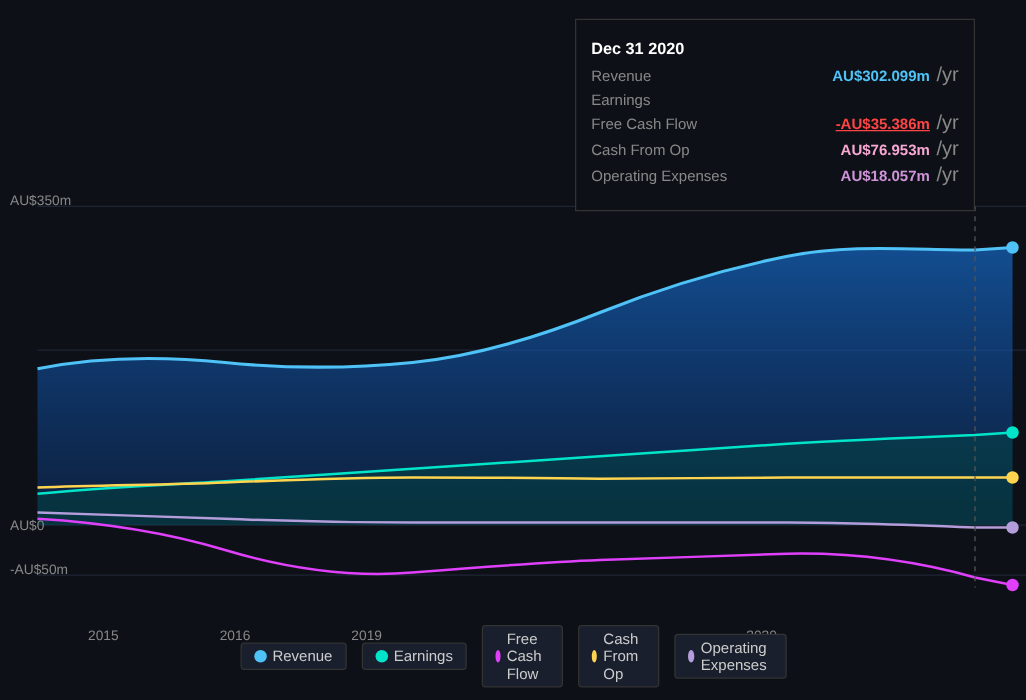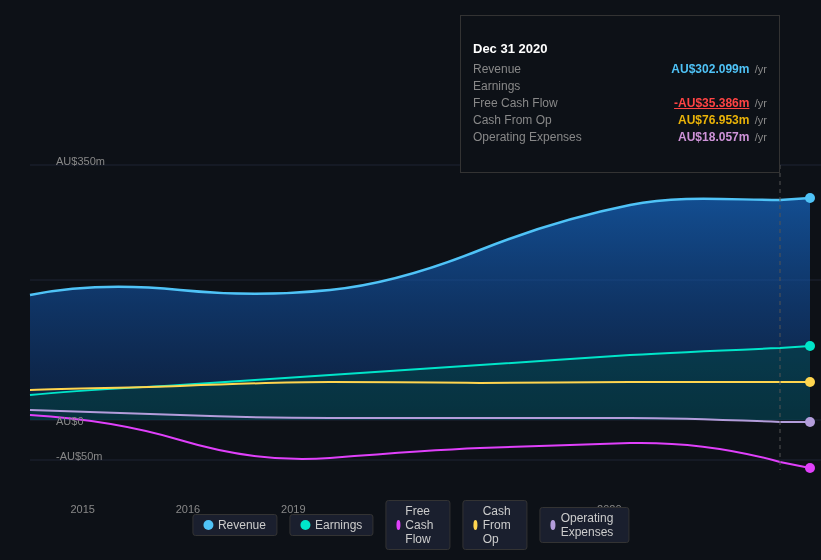--- a/index.html
+++ b/index.html
@@ -18,21 +18,21 @@
       height: 560px;
     }
 
     
     .tooltip-box {
       position: absolute;
       top: 15px;
       left: 460px;
       background: #0d1117;
       border: 1px solid #333;
-      padding: 25px 12px;
+      padding: 15px 12px;
       min-width: 320px;
       z-index: 10;
     }
 
     .tooltip-title {
       color: #fff;
       font-size: 13px;
       font-weight: bold;
       margin-bottom: 6px;
     }
@@ -50,44 +50,43 @@
       color: #888;
       min-width: 120px;
     }
 
     .tooltip-value {
       font-weight: bold;
     }
 
     .tooltip-unit {
       color: #888;
-      font-size: 11px;
+      font-size: 16px;
       margin-left: 2px;
       margin-top: 12px;
     }
 
     .tooltip-sub {
       color: #fff;
       font-size: 11px;
       margin-left: 4px;
     }
 
     .color-blue { color: #4fc3f7; margin-left: 34px; }
     .color-green { color: #00e676; }
     .color-red { color: #ff4444; text-decoration: underline; }
-    .color-yellow { color: #eab308; }
+    .color-yellow { color: #f9a8d4; }
     .color-purple { color: #ce93d8; }
 
     
     .y-axis-label {
       position: absolute;
       left: 8px;
       font-size: 11px;
       color: #888;
-      margin-left: 48px;
     }
 
     .y-top { top: 155px; }
     .y-mid { top: 415px; }
     .y-neg { top: 450px; }
 
     
     .chart-svg-area {
       position: absolute;
       top: 0;

